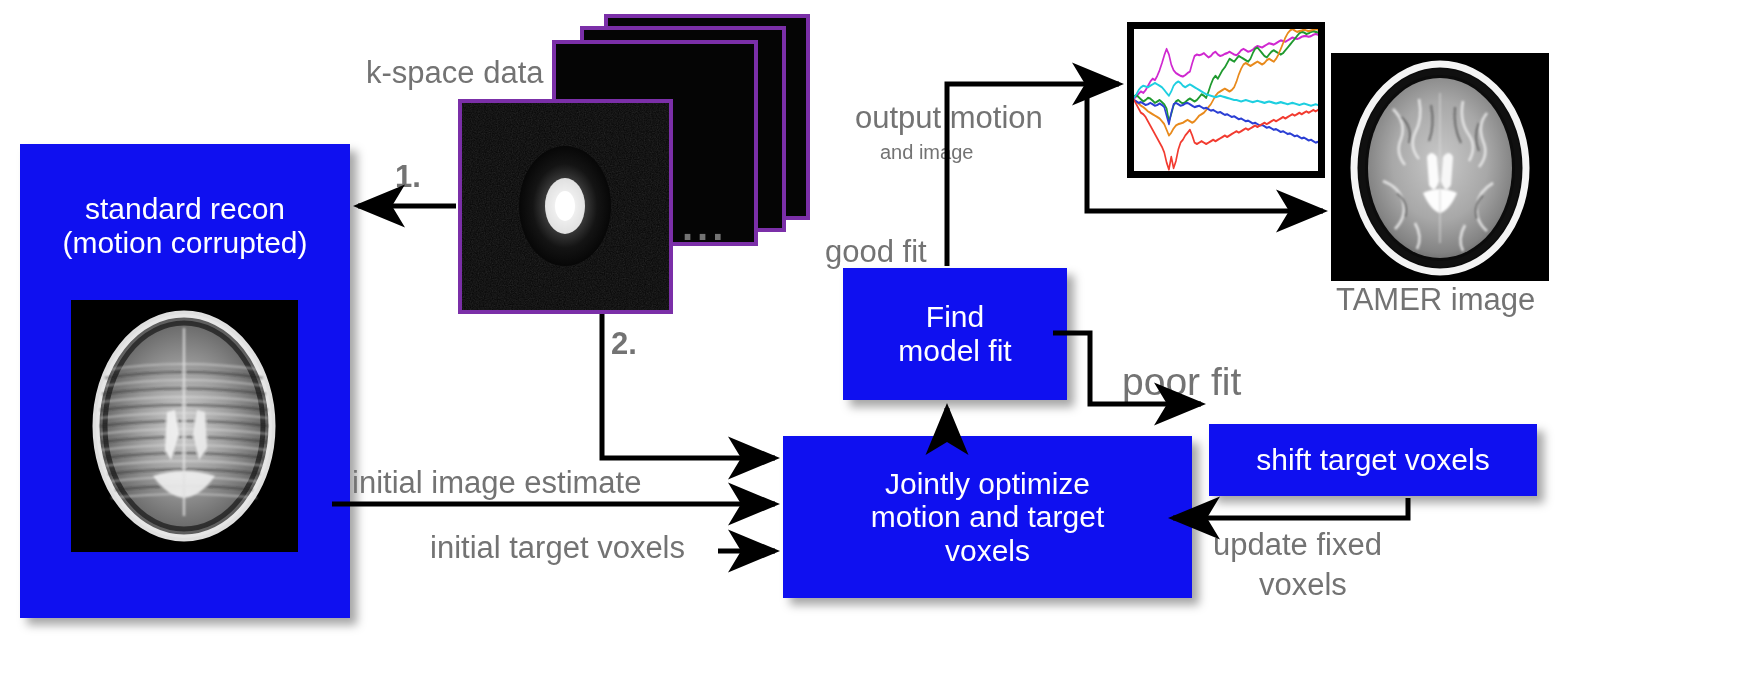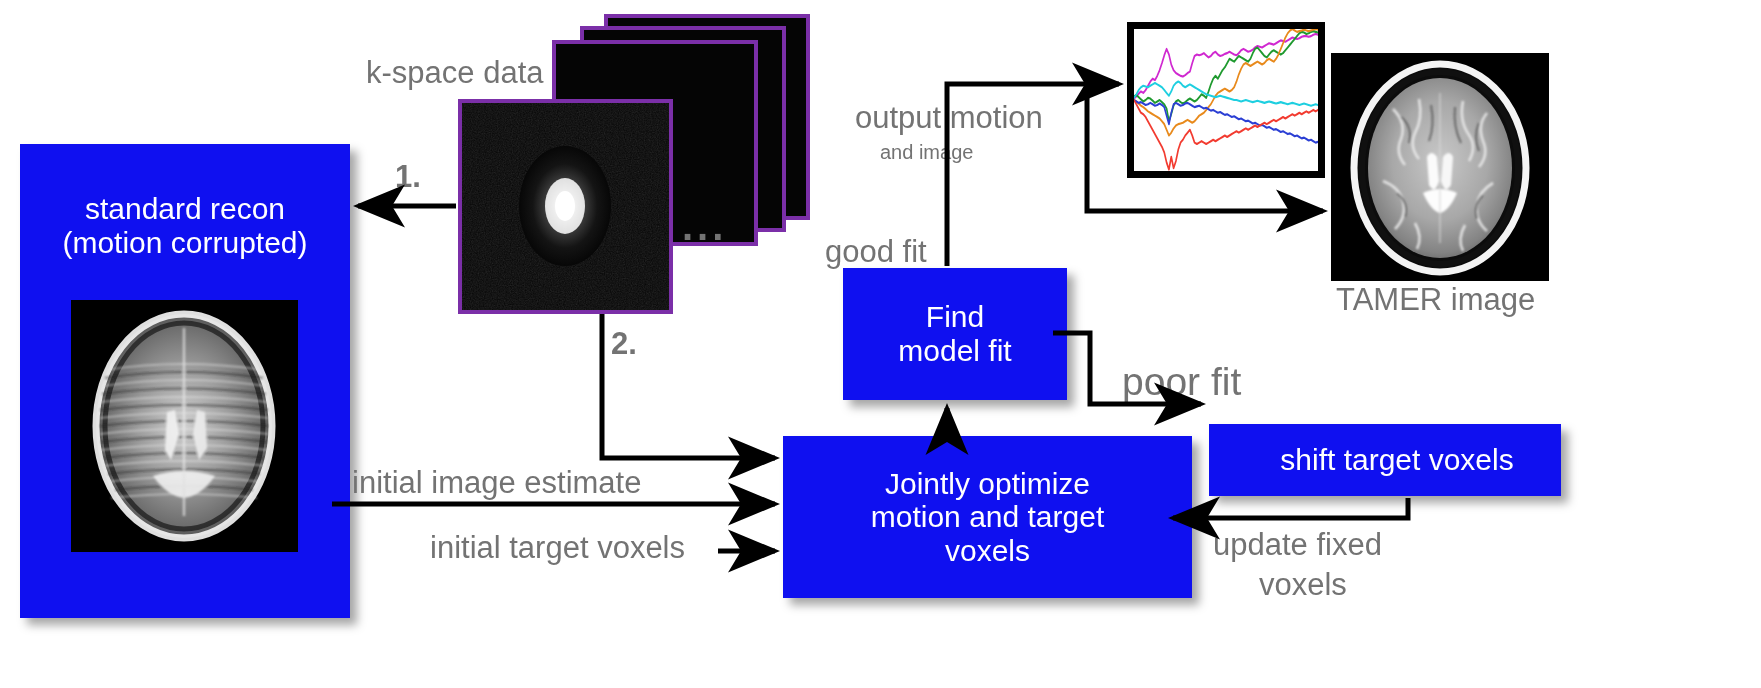--- a/index.html
+++ b/index.html
@@ -183,21 +183,21 @@
   <div class="lbl" style="left:1336px;top:283px;font-size:31px;">TAMER image</div>
 
   <div class="bluebox" style="left:843px;top:268px;width:224px;height:132px;flex-direction:column;font-size:30px;">
     <div>Find</div>
     <div>model fit</div>
   </div>
 
   <div class="lbl" style="left:825px;top:235px;font-size:31px;">good fit</div>
   <div class="lbl" style="left:1122px;top:361px;font-size:39px;">poor fit</div>
 
-  <div class="bluebox" style="left:1209px;top:424px;width:328px;height:72px;font-size:30px;padding-left:24px;">
+  <div class="bluebox" style="left:1209px;top:424px;width:328px;height:72px;font-size:30px;">
     <div>shift target voxels</div>
   </div>
 
   <div class="bluebox" style="left:783px;top:436px;width:409px;height:162px;flex-direction:column;font-size:30px;">
     <div>Jointly optimize</div>
     <div>motion and target</div>
     <div>voxels</div>
   </div>
 
   <div class="lbl" style="left:352px;top:466px;font-size:31px;">initial image estimate</div>

